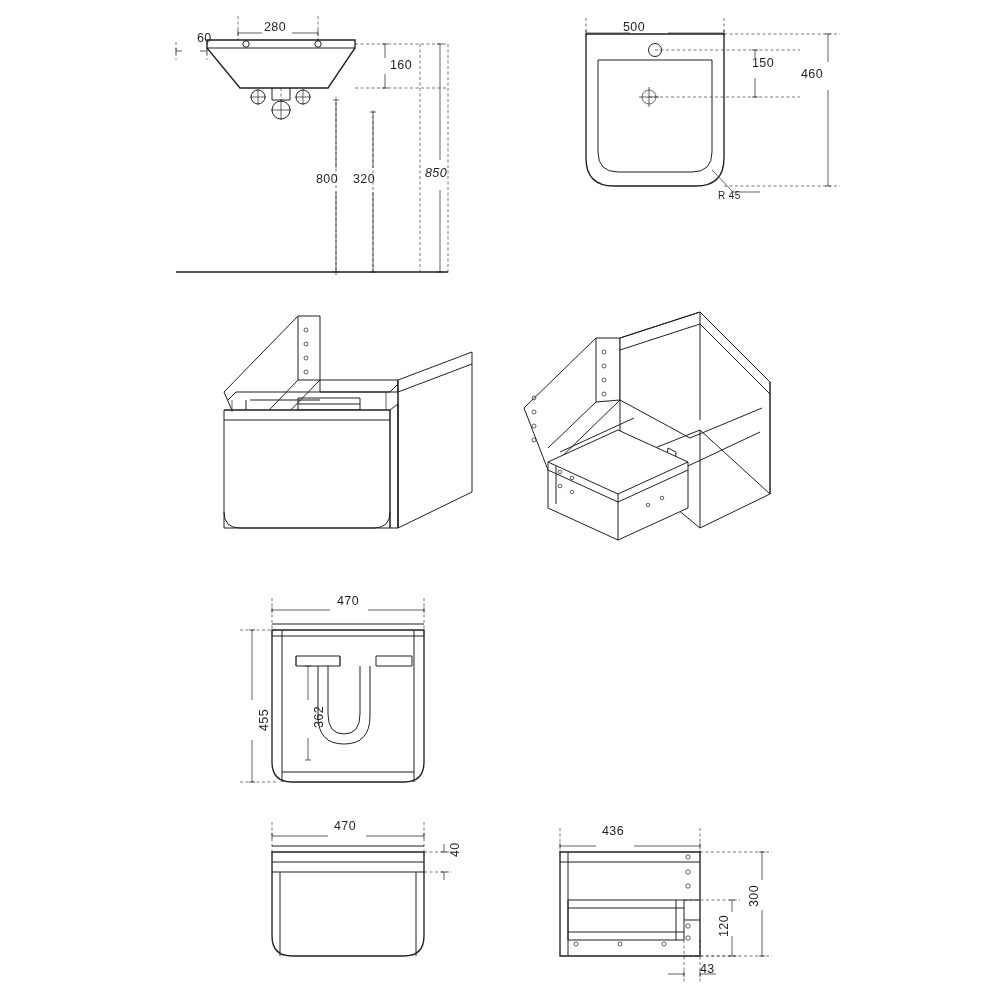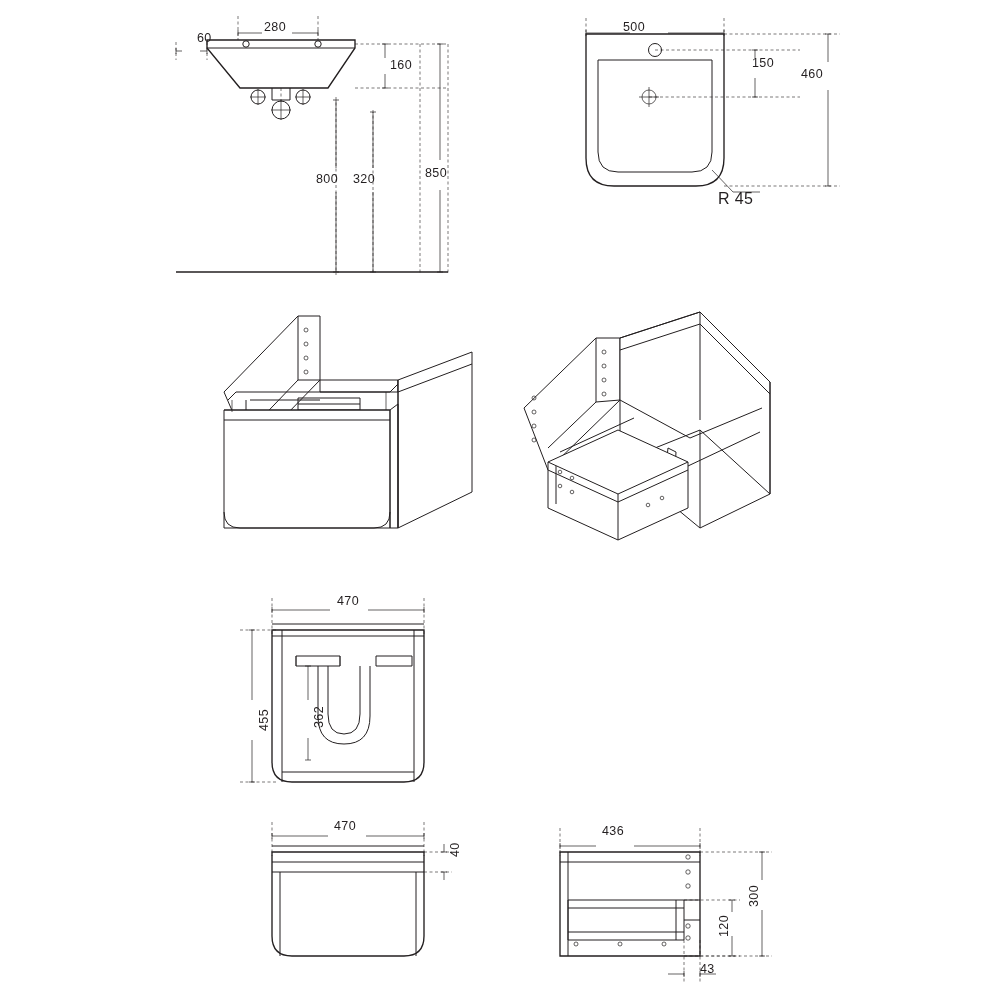--- a/index.html
+++ b/index.html
@@ -28,21 +28,21 @@
     letter-spacing: 0.4px;
     color: #231f20;
     white-space: nowrap;
     line-height: 1;
   }
   .dimlabel.vert {
     transform-origin: left top;
     transform: rotate(-90deg);
   }
   .dimlabel.bold {
-    font-size: 16px;
+    font-size: 10px;
   }
   svg { display: block; }
   .ln   { stroke: #231f20; stroke-width: 1; fill: none; }
   .lnw  { stroke: #231f20; stroke-width: 1.35; fill: none; }
   .thin { stroke: #231f20; stroke-width: 0.7; fill: none; }
   .dashfine { stroke: #231f20; stroke-width: 0.6; fill: none; stroke-dasharray: 3 2.5; }
   .fillw { fill: #ffffff; stroke: #231f20; stroke-width: 1; }
 </style>
 </head>
 <body>
@@ -298,21 +298,21 @@
     <path class="thin" d="M684 971 L684 977 M700 971 L700 977"></path>
   </g>
 
 </svg>
 
 <div class="dimlabel" style="left:264px; top:21px;">280</div>
 <div class="dimlabel" style="left:181px; top:32px;margin-left:16px;">60</div>
 <div class="dimlabel" style="left:390px; top:59px;">160</div>
 <div class="dimlabel" style="left:316px; top:173px;">800</div>
 <div class="dimlabel" style="left:353px; top:173px;">320</div>
-<div class="dimlabel" style="left:425px; top:167px;">850</div>
+<div class="dimlabel" style="left:425px; top:167px;font-style:italic;">850</div>
 
 <div class="dimlabel" style="left:623px; top:21px;">500</div>
 <div class="dimlabel" style="left:752px; top:57px;">150</div>
 <div class="dimlabel" style="left:801px; top:68px;">460</div>
 <div class="dimlabel bold" style="left:718px; top:191px;">R 45</div>
 
 <div class="dimlabel" style="left:337px; top:595px;">470</div>
 <div class="dimlabel vert" style="left:258px; top:731px;">455</div>
 <div class="dimlabel vert" style="left:313px; top:728px;">362</div>
 

